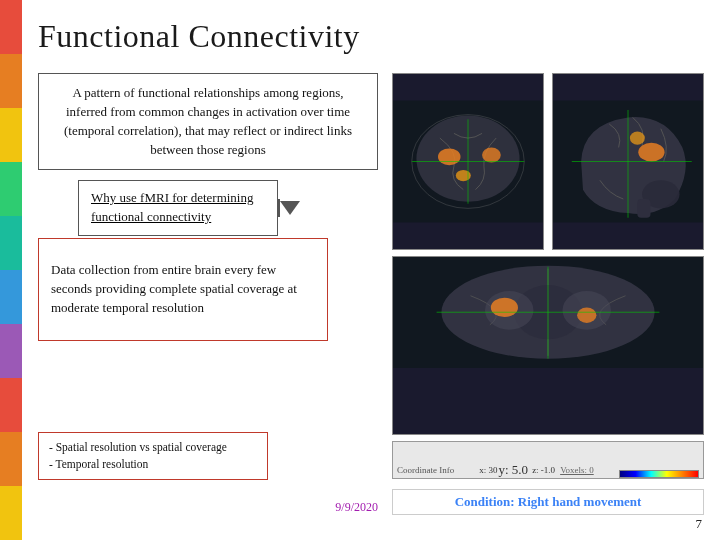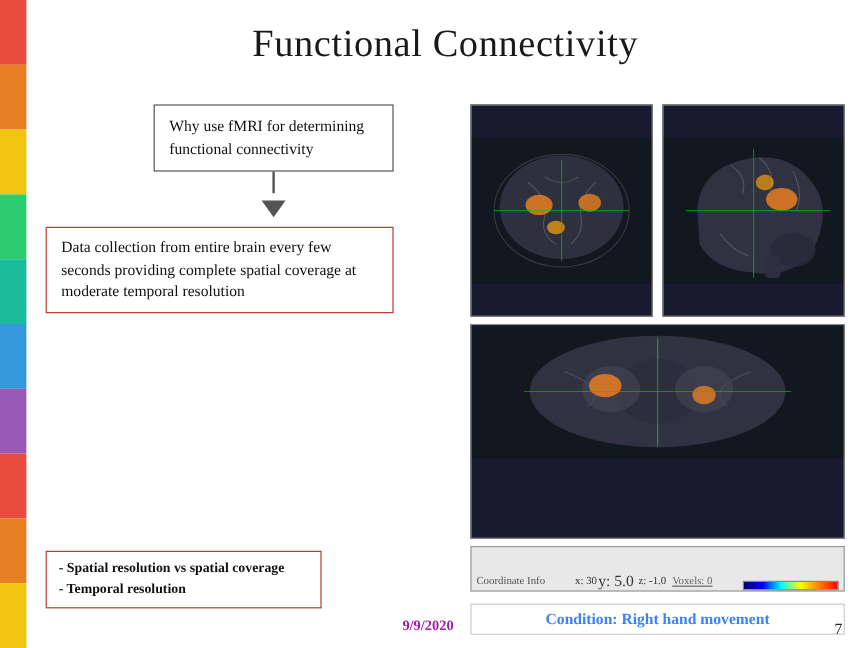--- a/index.html
+++ b/index.html
@@ -35,22 +35,21 @@
       right: 0;
       bottom: 0;
       padding: 18px 16px 10px 16px;
     }
 
     
     .slide-title {
       font-size: 32px;
       font-weight: normal;
       color: #1a1a1a;
-      text-align: center;
-      margin-bottom: 32px;
+      margin-bottom: 18px;
       letter-spacing: 0.5px;
     }
 
     
     .two-col {
       display: flex;
       gap: 14px;
       height: calc(100% - 70px);
     }
 
@@ -70,23 +69,24 @@
       line-height: 1.45;
       color: #111;
       text-align: center;
       background: #fff;
       margin-bottom: 10px;
     }
 
     
     .arrow-container {
       display: flex;
-      flex-direction: column;
+      flex-direction: row;
       align-items: center;
       margin-left: 40px;
+      text-decoration: underline;
     }
 
     
     .why-box {
       border: 1.5px solid #555;
       padding: 8px 12px;
       font-size: 13px;
       line-height: 1.45;
       color: #111;
       text-align: left;
@@ -105,21 +105,21 @@
 
     .arrow-line {
       width: 2px;
       height: 18px;
       background: #555;
     }
 
     
     .data-box {
       border: 1.5px solid #c0392b;
-      padding: 7px 12px;
+      padding: 22px 12px;
       font-size: 13px;
       line-height: 1.45;
       color: #111;
       text-align: left;
       background: #fff;
       width: 290px;
       margin-top: 2px;
     }
 
     .spatial-box {
@@ -223,30 +223,31 @@
 </div>
 
 <div class="main-content">
 
   <h1 class="slide-title">Functional Connectivity</h1>
 
   <div class="two-col">
 
     <div class="left-col">
 
+      <div class="definition-box">A pattern of functional relationships among regions, inferred from common changes in activation over time (temporal correlation), that may reflect or indirect links between those regions</div>
 
       <div class="arrow-container">
         <div class="why-box">Why use fMRI for determining functional connectivity</div>
         <div class="arrow-line"></div>
         <div class="arrow-down"></div>
       </div>
 
       <div class="data-box">Data collection from entire brain every few seconds providing complete spatial coverage at moderate temporal resolution</div>
 
-      <div style="margin-top: auto; display:flex; flex-direction:column; gap:7px; padding-top:10px;font-weight:bold;">
+      <div style="margin-top: auto; display:flex; flex-direction:column; gap:20px; padding-top:10px;">
         <div class="spatial-box">
           <div>- Spatial resolution vs spatial coverage</div>
           <div>- Temporal resolution</div>
         </div>
         <div class="date-label">9/9/2020</div>
       </div>
     </div>
 
     <div class="right-col">
 

